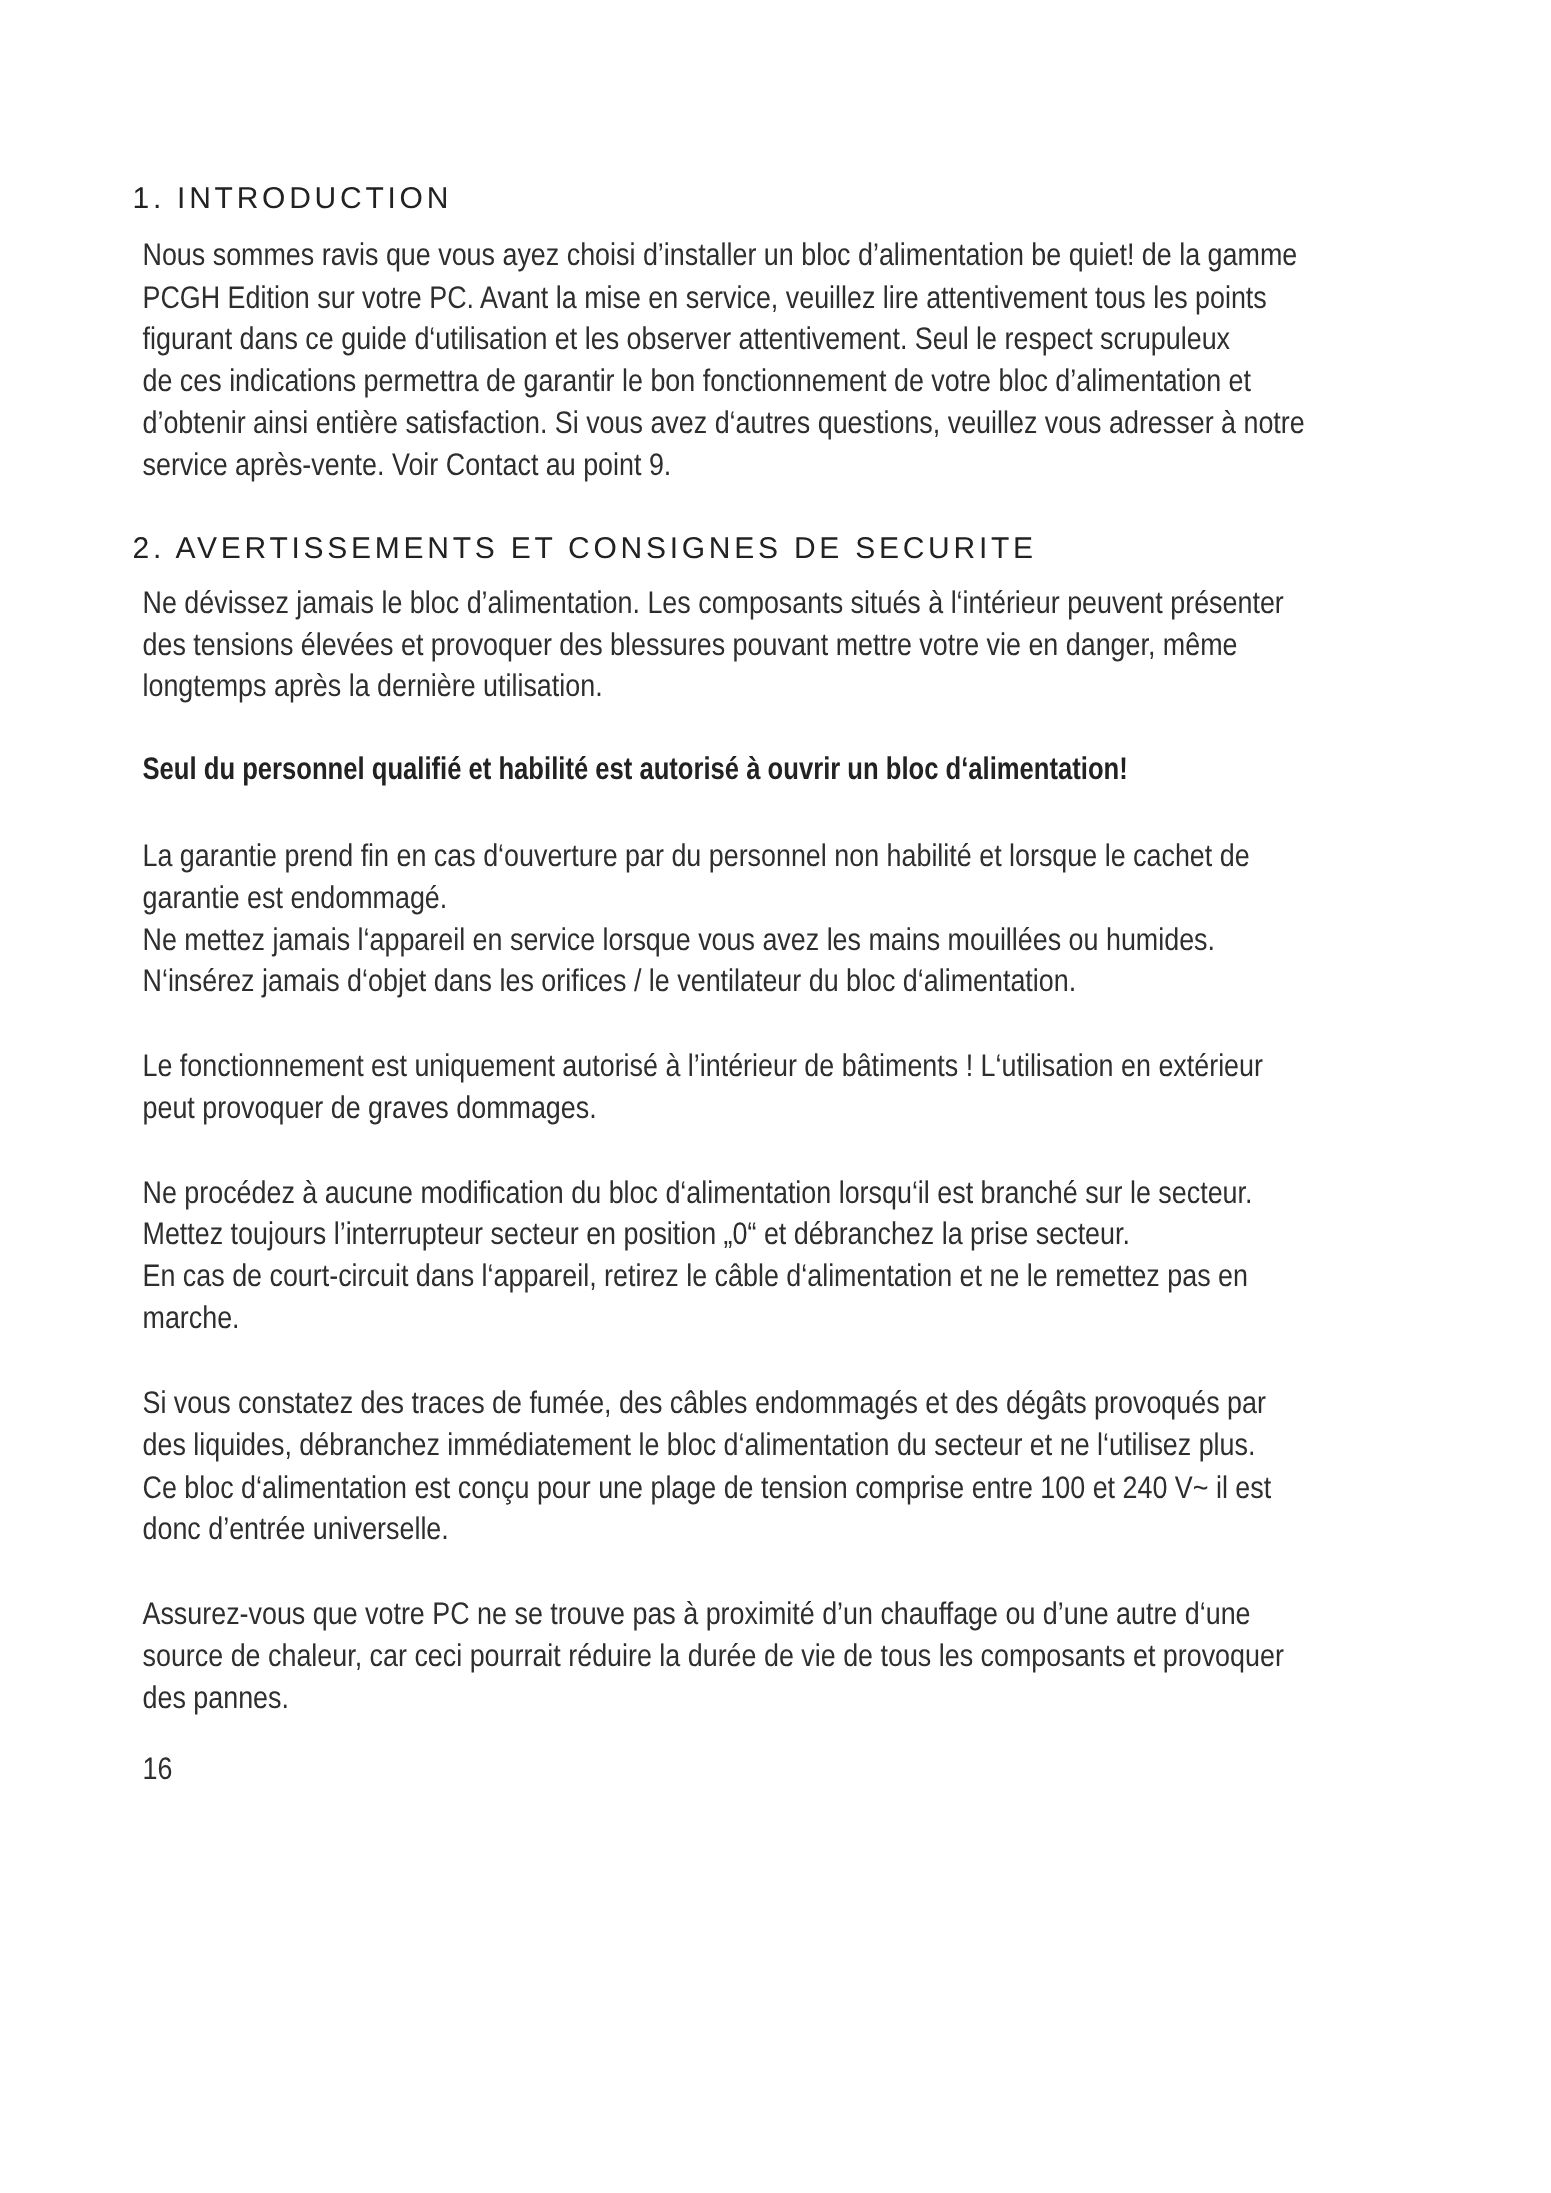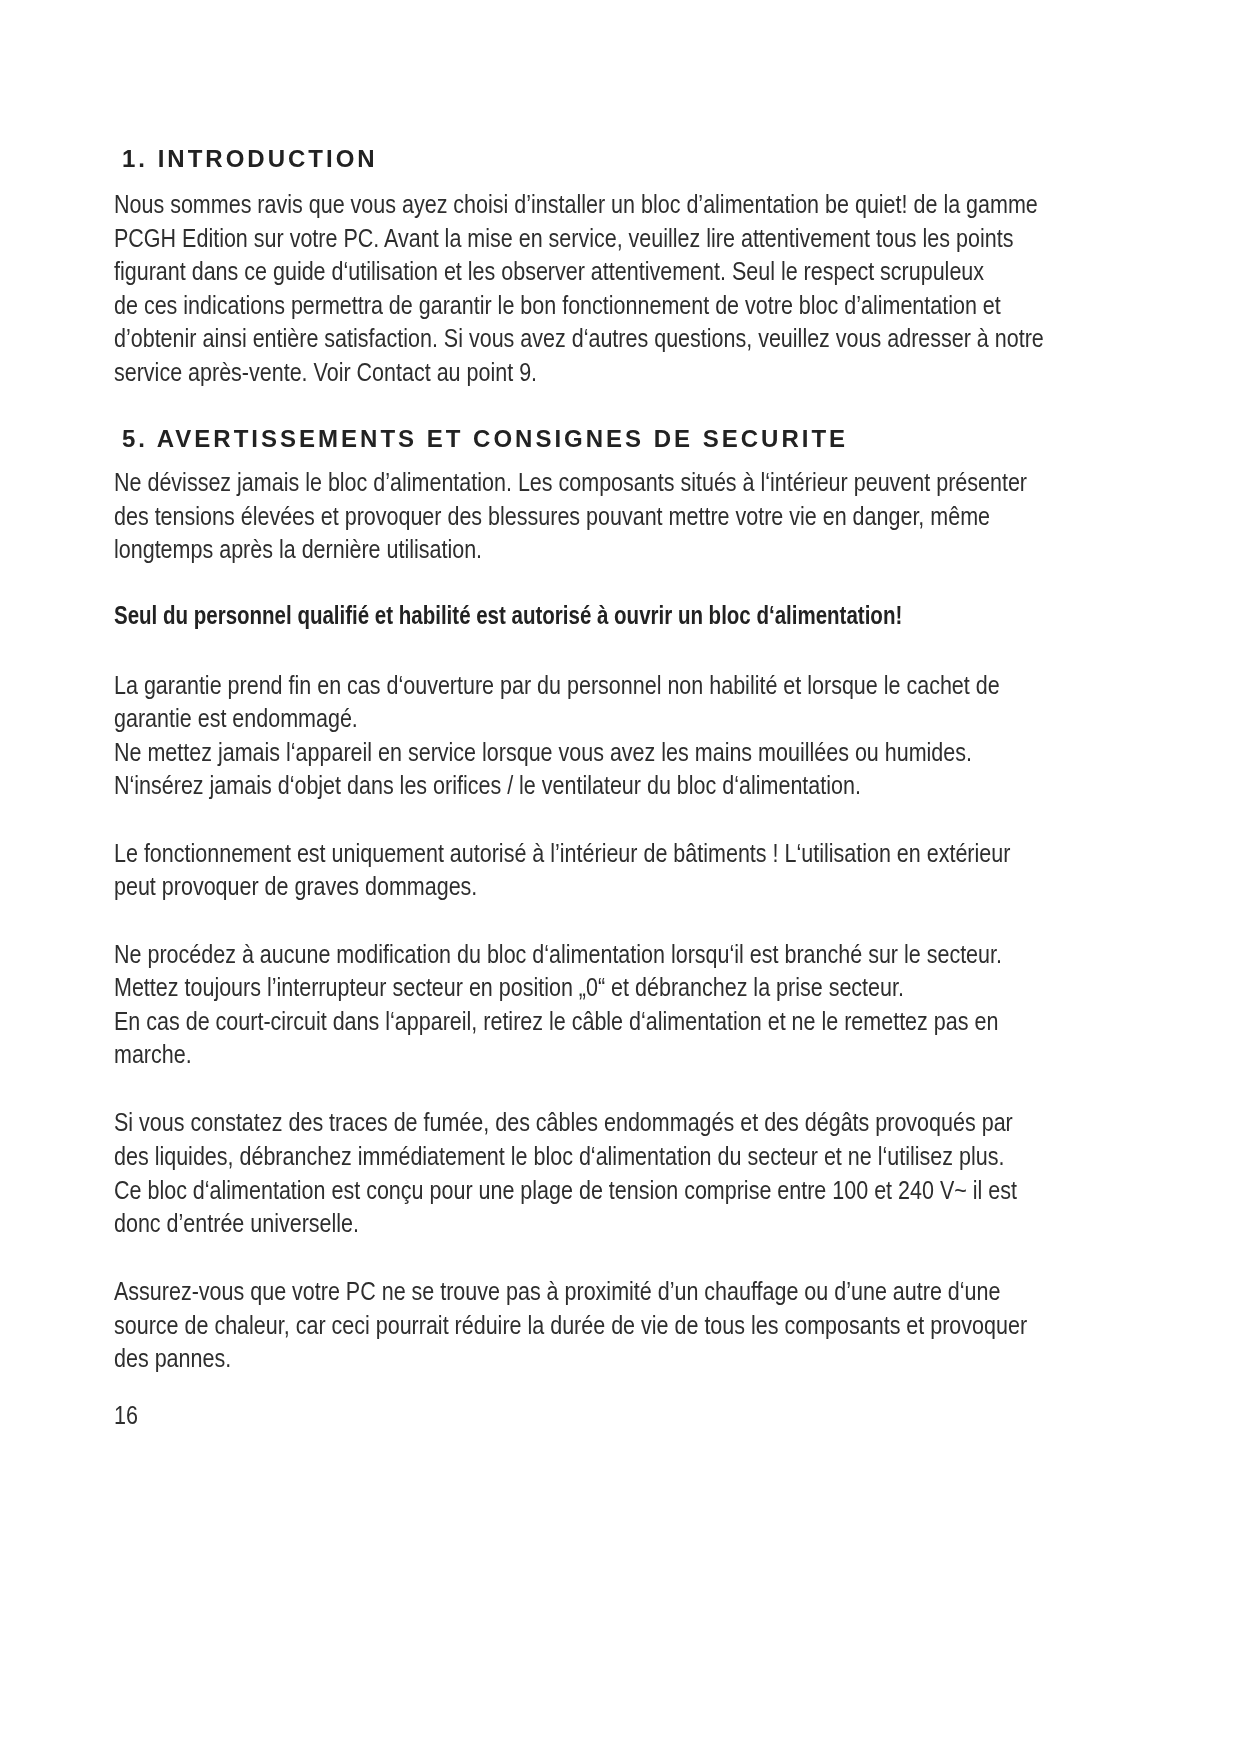--- a/index.html
+++ b/index.html
@@ -17,23 +17,23 @@
     }
     .page {
       position: absolute;
       left: 0;
       top: 0;
       width: 1241px;
       height: 1754px;
     }
     .heading {
       position: absolute;
-      left: 122px;
+      left: 106px;
       font-family: "Liberation Sans", sans-serif;
-      font-weight: bold;
+      font-weight: normal;
       font-size: 24px;
       letter-spacing: 3px;
       color: #222222;
       white-space: nowrap;
       line-height: 1;
     }
     .line {
       position: absolute;
       left: 114px;
       font-size: 25px;
@@ -67,21 +67,21 @@
 
   <div>
     <div class="line" style="top:192px;">Nous sommes ravis que vous ayez choisi d’installer un bloc d’alimentation be quiet! de la gamme</div>
     <div class="line" style="top:226px;">PCGH Edition sur votre PC. Avant la mise en service, veuillez lire attentivement tous les points</div>
     <div class="line" style="top:259px;">figurant dans ce guide d‘utilisation et les observer  attentivement. Seul  le  respect  scrupuleux</div>
     <div class="line" style="top:293px;">de ces indications permettra de garantir le bon fonctionnement de votre bloc d’alimentation et</div>
     <div class="line" style="top:326px;">d’obtenir ainsi entière satisfaction. Si vous avez d‘autres questions, veuillez vous adresser à notre</div>
     <div class="line" style="top:360px;">service après-vente. Voir Contact au point 9.</div>
   </div>
 
-  <div class="heading" style="top:427px;">5. AVERTISSEMENTS ET CONSIGNES DE SECURITE</div>
+  <div class="heading" style="top:427px;">2. AVERTISSEMENTS ET CONSIGNES DE SECURITE</div>
 
   <div>
     <div class="line" style="top:470px;">Ne dévissez jamais le bloc d’alimentation. Les composants situés à l‘intérieur peuvent présenter</div>
     <div class="line" style="top:504px;">des tensions élevées et provoquer des blessures pouvant mettre votre vie en danger, même</div>
     <div class="line" style="top:537px;">longtemps après la dernière utilisation.</div>
   </div>
 
   <div>
     <div class="line bold" style="top:603px;">Seul du personnel qualifié et habilité est autorisé à ouvrir un bloc d‘alimentation!</div>
   </div>

